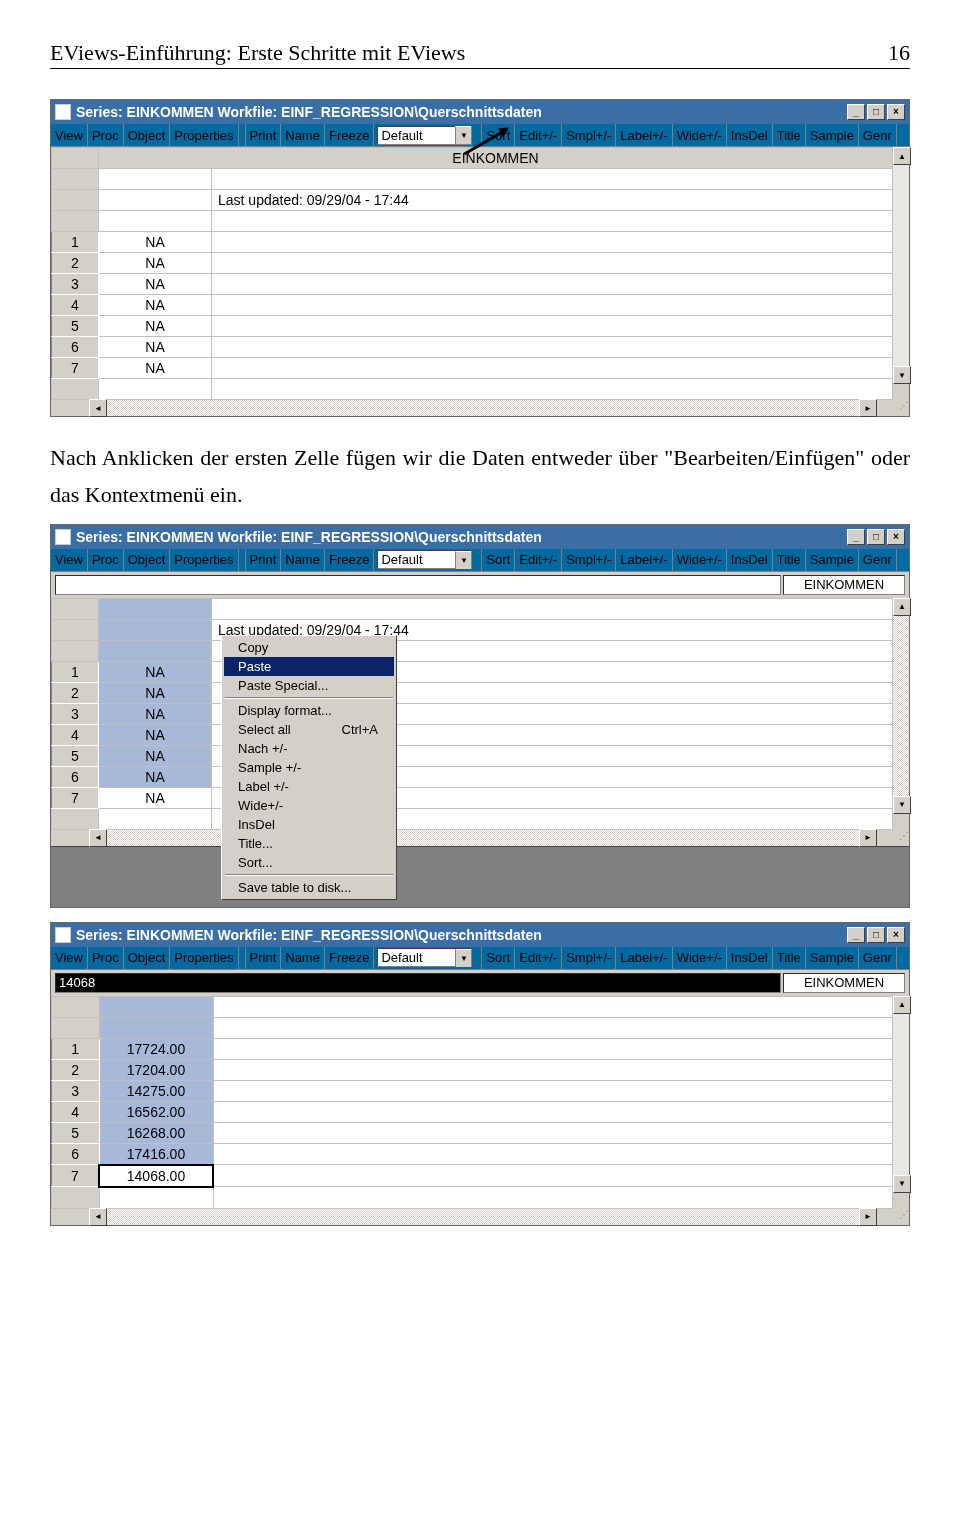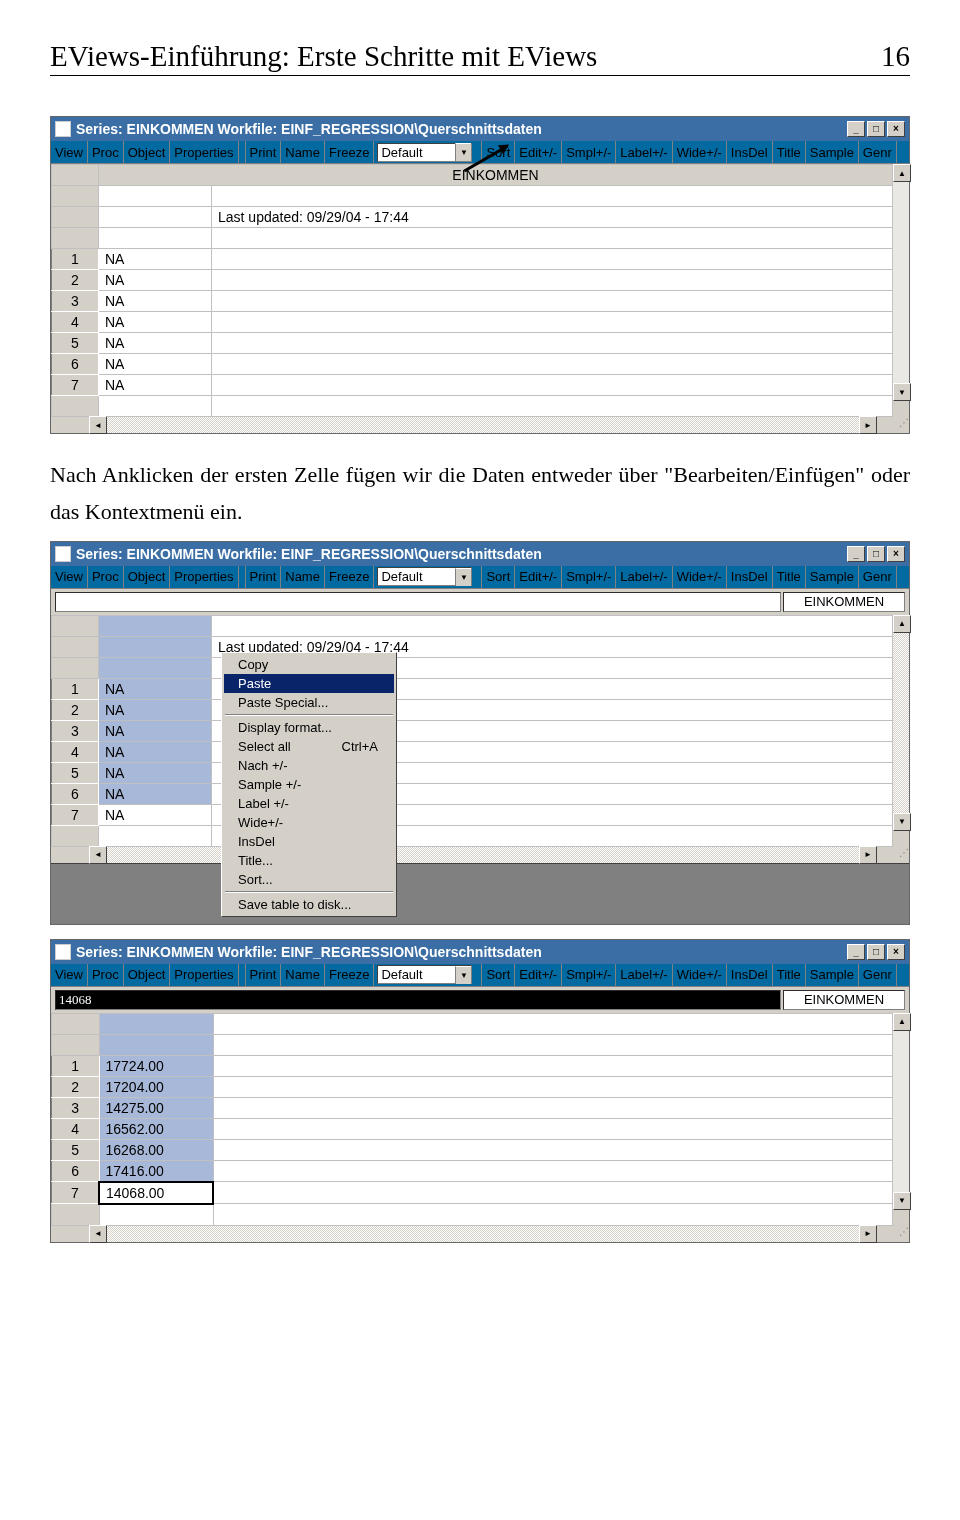--- a/index.html
+++ b/index.html
@@ -8,24 +8,24 @@
     background: #fff;
     font-family: "Times New Roman", serif;
     width: 960px;
   }
   .page {
     padding: 40px 50px 20px 50px;
   }
   .header-line {
     display: flex;
     justify-content: space-between;
-    font-size: 29px;
+    font-size: 22px;
     border-bottom: 1px solid #000;
     padding-bottom: 2px;
-    margin-bottom: 40px;
+    margin-bottom: 30px;
     gap: 24px;
   }
   .body-text {
     font-size: 22px;
     line-height: 1.7;
     text-align: justify;
     margin-bottom: 10px;
   }
   .eviews-window {
     background: #d4d0c8;
@@ -124,21 +124,20 @@
   }
   .editbar-left {
     flex: 1;
     background: #fff;
     border: 1px inset #808080;
     height: 18px;
     padding-left: 3px;
     font-size: 13px;
     line-height: 18px;
     color: #000;
-    font-family: Liberation Serif, serif;
   }
   .editbar-right {
     width: 120px;
     background: #fff;
     border: 1px inset #808080;
     height: 18px;
     text-align: center;
     font-size: 13px;
     line-height: 18px;
   }
@@ -172,21 +171,21 @@
     font-weight: normal;
   }
   .sel-blue {
     background: #a8b8d8 !important;
   }
   .sel-cell {
     border: 2px solid #000 !important;
   }
   .val-col {
     width: 100px;
-    text-align: left;
+    text-align: center;
   }
   .info-cell {
     text-align: left;
   }
   .scroll-v {
     position: absolute;
     right: 0;
     top: 22px;
     bottom: 16px;
     width: 16px;

